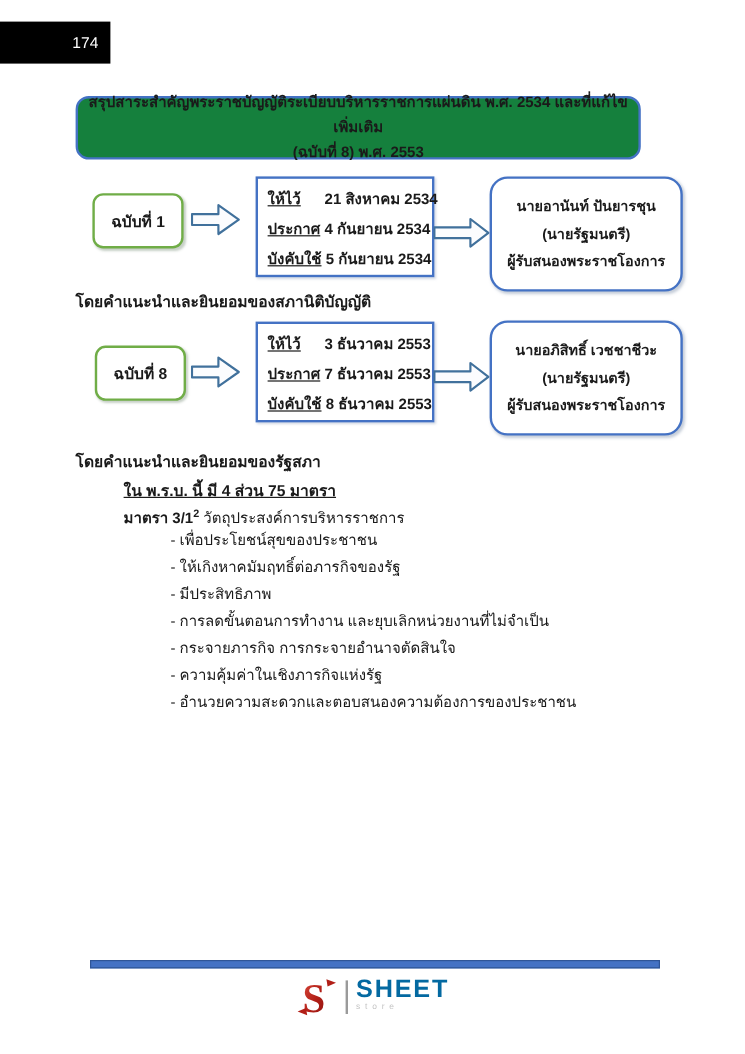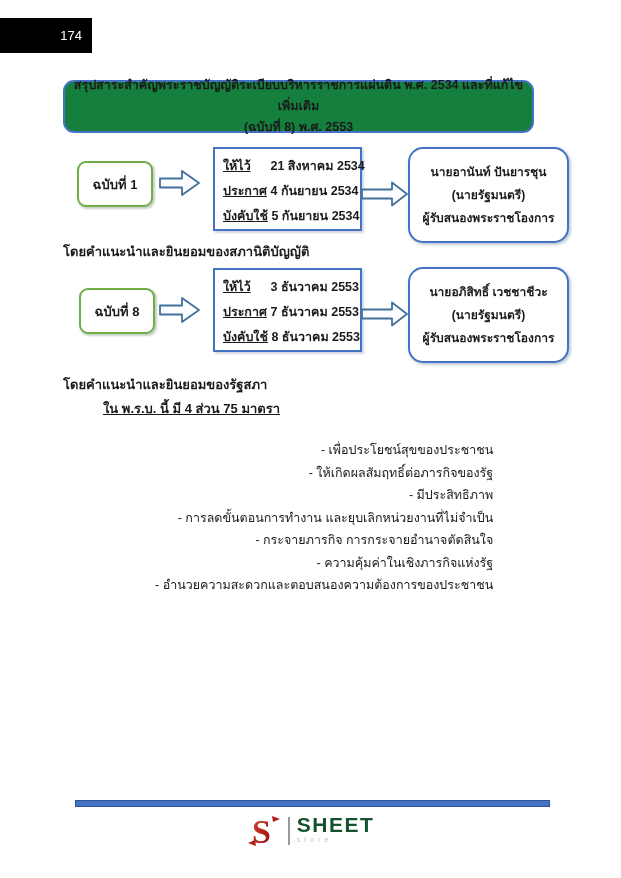--- a/index.html
+++ b/index.html
@@ -100,25 +100,24 @@
     white-space: nowrap;
   }
   .section-line {
     position: absolute; left: 103px; top: 422px;
     font-size: 12.5px;
     white-space: nowrap;
   }
   .section-line .sec-label { font-weight: bold; }
   .section-line sup { font-weight: bold; font-size: 9px; }
   .bullet-list {
-    position: absolute; left: 155px; top: 439px;
+    position: absolute; left: 142px; top: 439px;
     font-size: 12.5px;
     line-height: 22.5px;
     white-space: nowrap;
-    text-align: right;
   }
 
   
   .footer-bar {
     position: absolute; left: 75px; top: 800px;
     width: 475px; height: 7px;
     background: #4472C4;
     border: 1px solid #2F5597;
   }
   .footer-logo {
@@ -132,21 +131,21 @@
     display: block;
   }
   .logo-divider {
     width: 2px; height: 28px;
     background: #9a9a9a;
     margin-top: 4px;
   }
   .logo-text-wrap { display: flex; flex-direction: column; }
   .logo-sheet {
     font-size: 21px; font-weight: bold;
-    color: #14532d;
+    color: #0369a1;
     letter-spacing: 1.5px;
     line-height: 23px;
   }
   .logo-store {
     font-size: 7px;
     color: #c4c4c4;
     letter-spacing: 4px;
     line-height: 8px;
   }
 </style>
@@ -229,24 +228,27 @@
   <div class="signer-box" style="left:408px; top:267px;">
     <div>นายอภิสิทธิ์ เวชชาชีวะ</div>
     <div>(นายรัฐมนตรี)</div>
     <div>ผู้รับสนองพระราชโองการ</div>
   </div>
 
   <div class="note-line" style="top:374px;">โดยคำแนะนำและยินยอมของรัฐสภา</div>
 
   <div class="summary-line">ใน พ.ร.บ. นี้ มี 4 ส่วน 75 มาตรา</div>
 
+  <div class="section-line">
+    <span class="sec-label">มาตรา 3/1</span><sup>2</sup><span> วัตถุประสงค์การบริหารราชการ</span>
+  </div>
 
   <div class="bullet-list">
     <div>- เพื่อประโยชน์สุขของประชาชน</div>
-    <div>- ให้เกิดผลสัมฤทธิ์ต่อภารกิจของรัฐ</div>
+    <div>- ให้เกิงหาคมัมฤทธิ์ต่อภารกิจของรัฐ</div>
     <div>- มีประสิทธิภาพ</div>
     <div>- การลดขั้นตอนการทำงาน และยุบเลิกหน่วยงานที่ไม่จำเป็น</div>
     <div>- กระจายภารกิจ การกระจายอำนาจตัดสินใจ</div>
     <div>- ความคุ้มค่าในเชิงภารกิจแห่งรัฐ</div>
     <div>- อำนวยความสะดวกและตอบสนองความต้องการของประชาชน</div>
   </div>
 
   <div class="footer-bar"></div>
 
   <div class="footer-logo">

